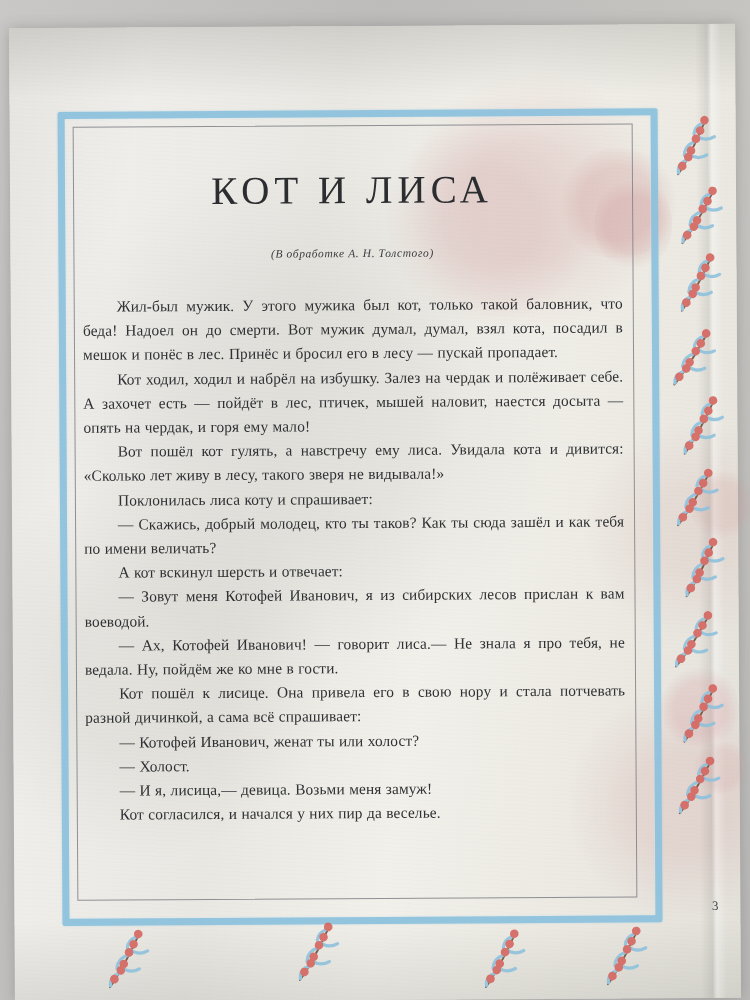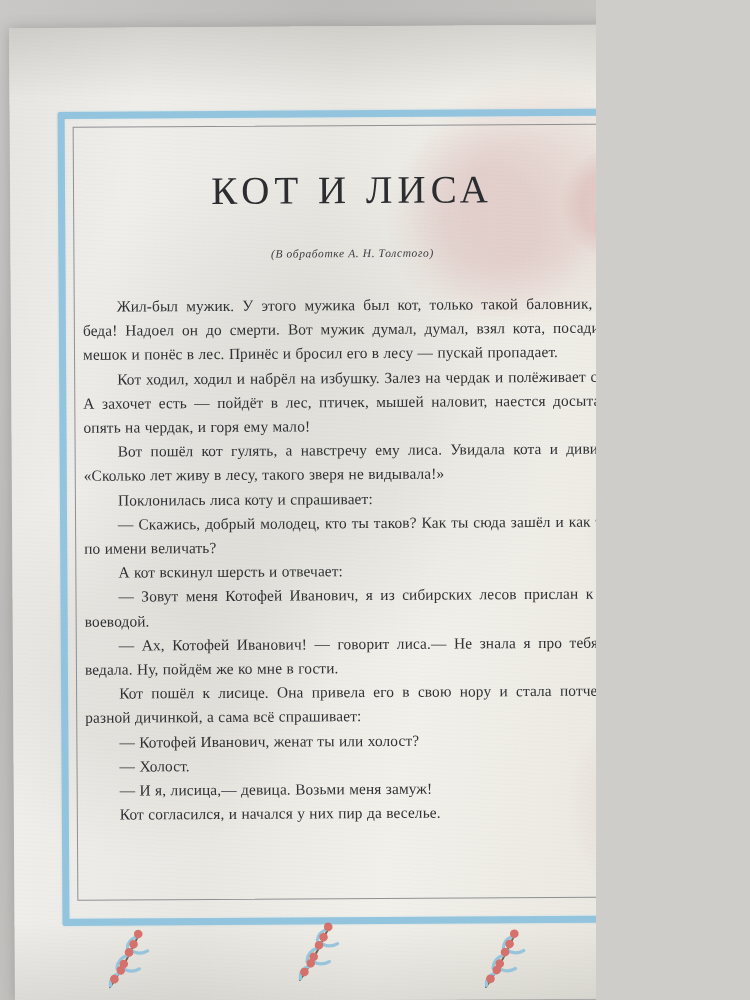--- a/index.html
+++ b/index.html
@@ -4,21 +4,21 @@
 <title>КОТ И ЛИСА</title>
 <style>
   html,body{margin:0;padding:0;}
   body{
     width:750px;height:1000px;overflow:hidden;
     background:#cfcdc9;
     font-family:"Liberation Serif","DejaVu Serif",serif;
   }
 
   
-  #page{position:relative;width:596px;height:1000px;overflow:hidden;}
+  #page{position:relative;width:750px;height:1000px;overflow:hidden;}
 
   
   .backdrop{
     position:absolute;inset:0;
     background:
       linear-gradient(118deg,#c9c8c6 0%,#bdbcba 30%,#c6c5c2 60%,#b9b8b6 100%);
   }
 
   
   .sheet{

